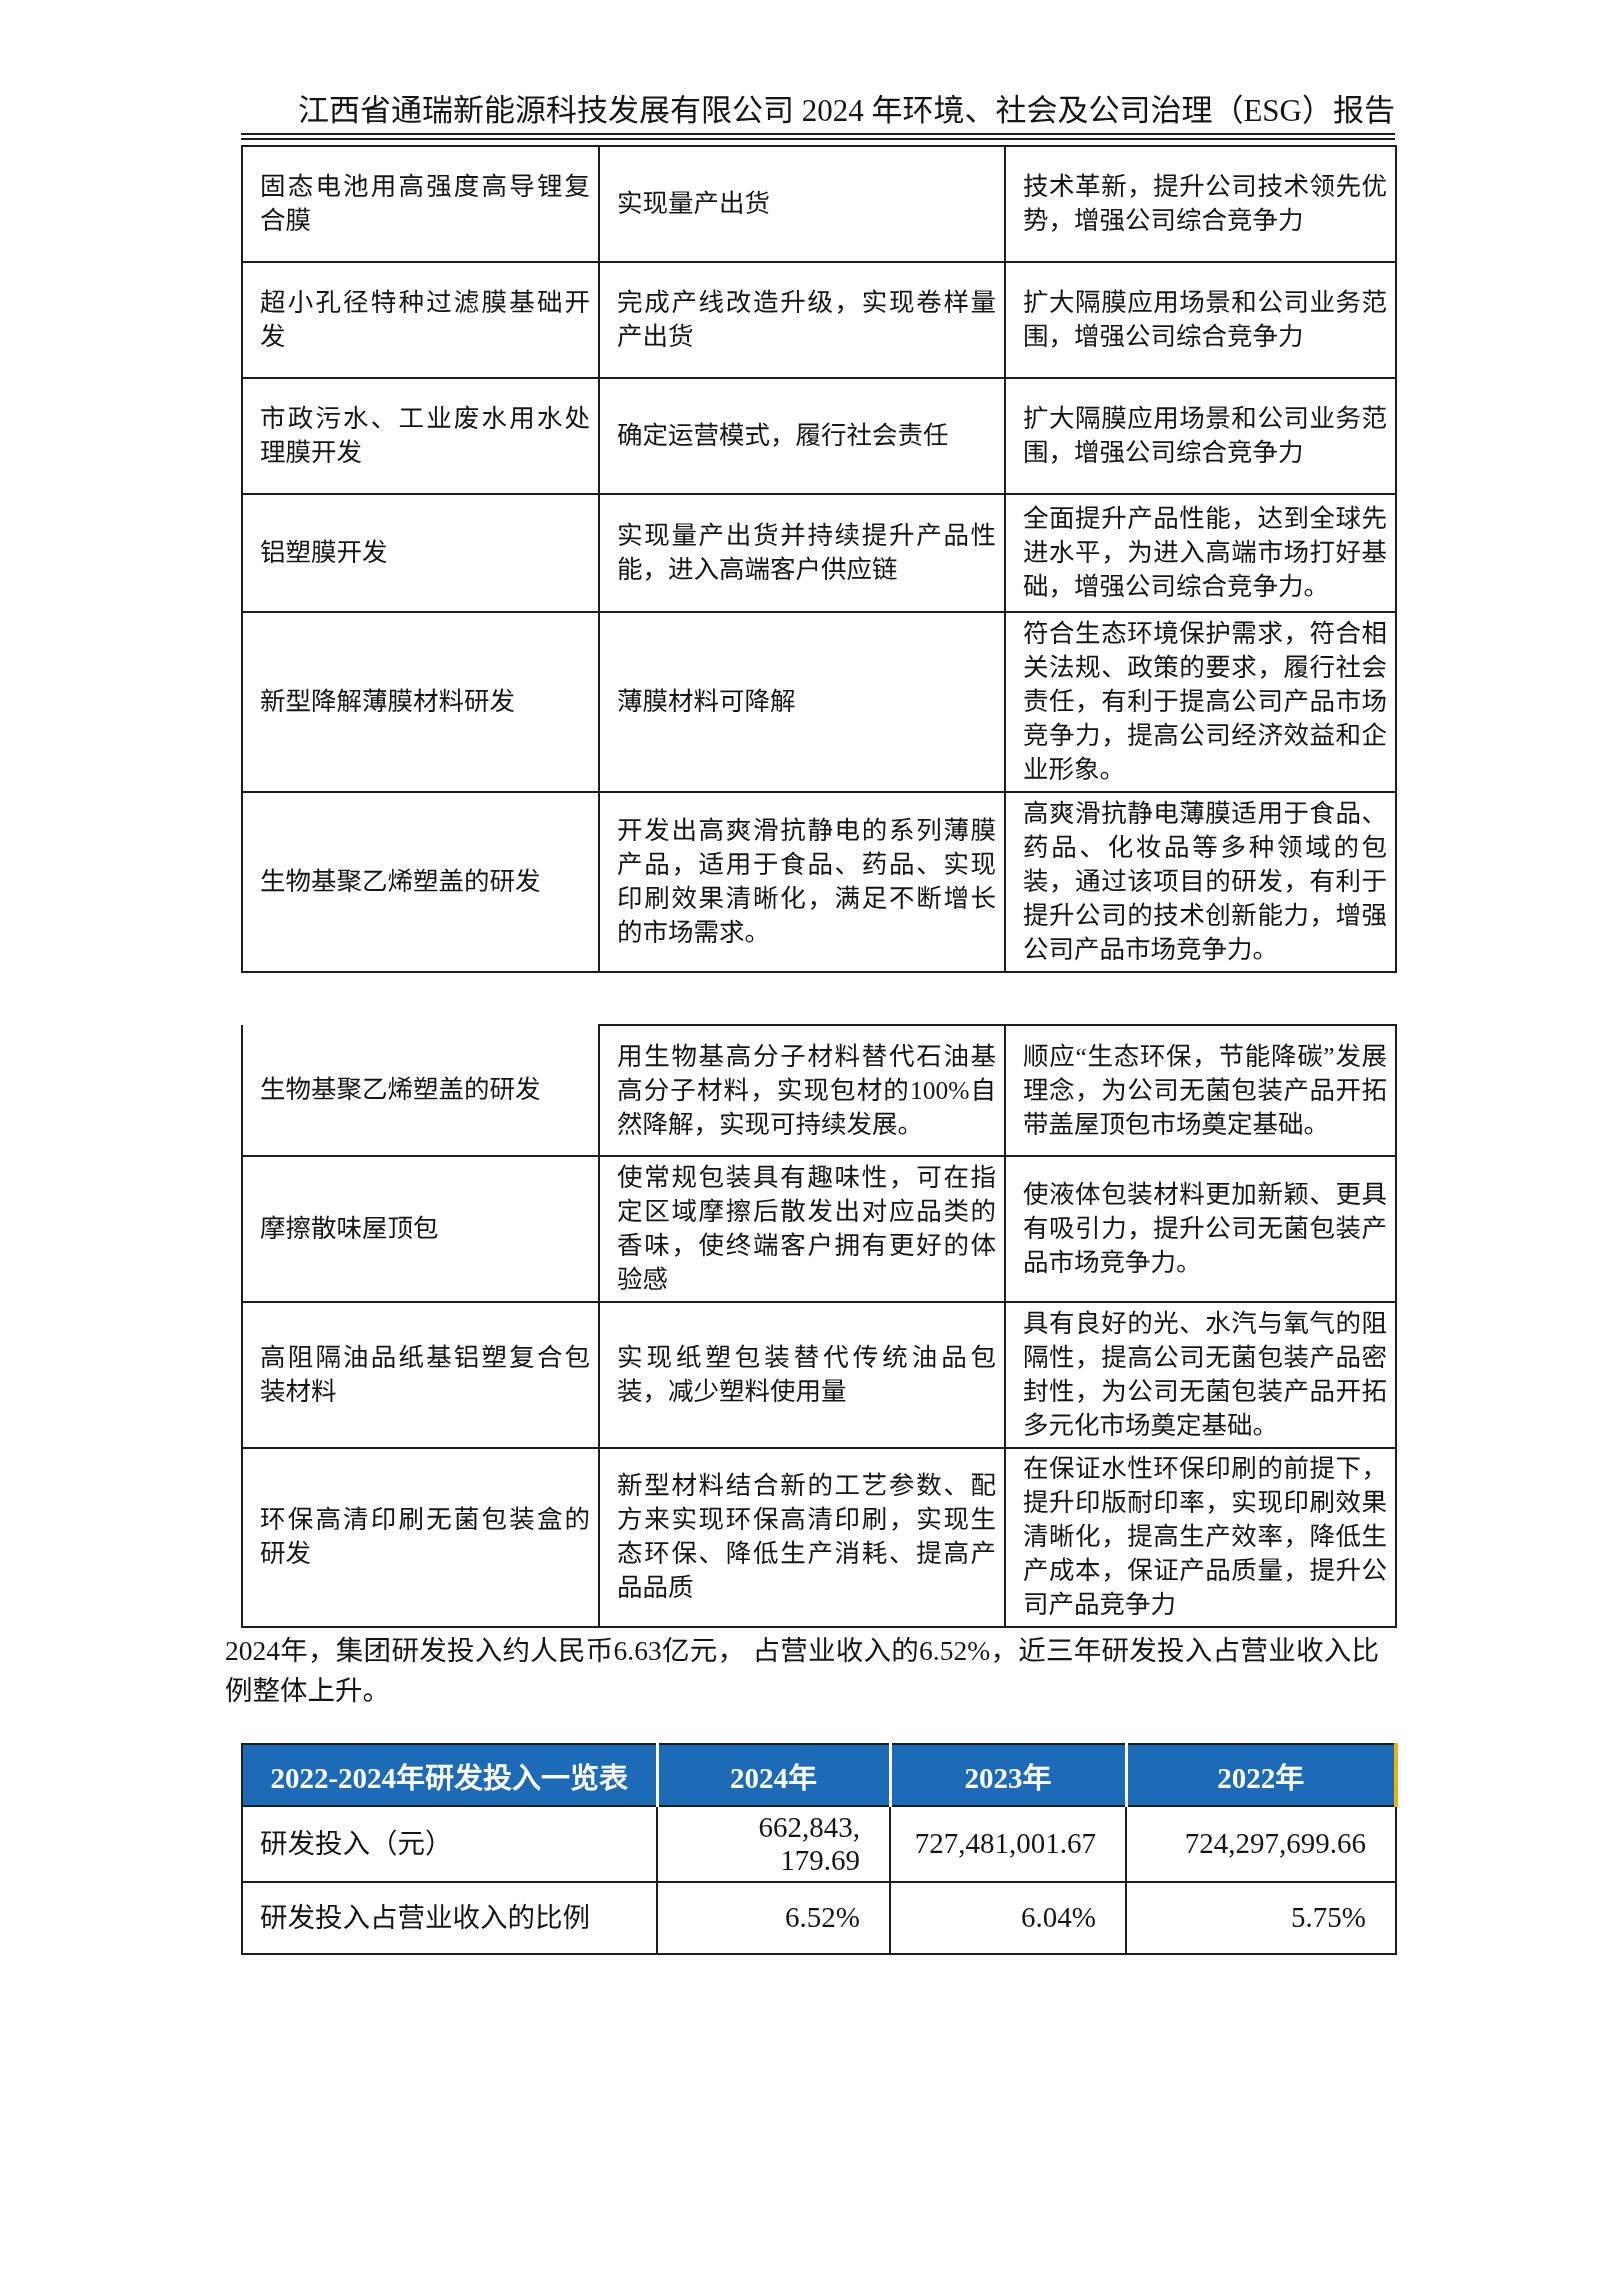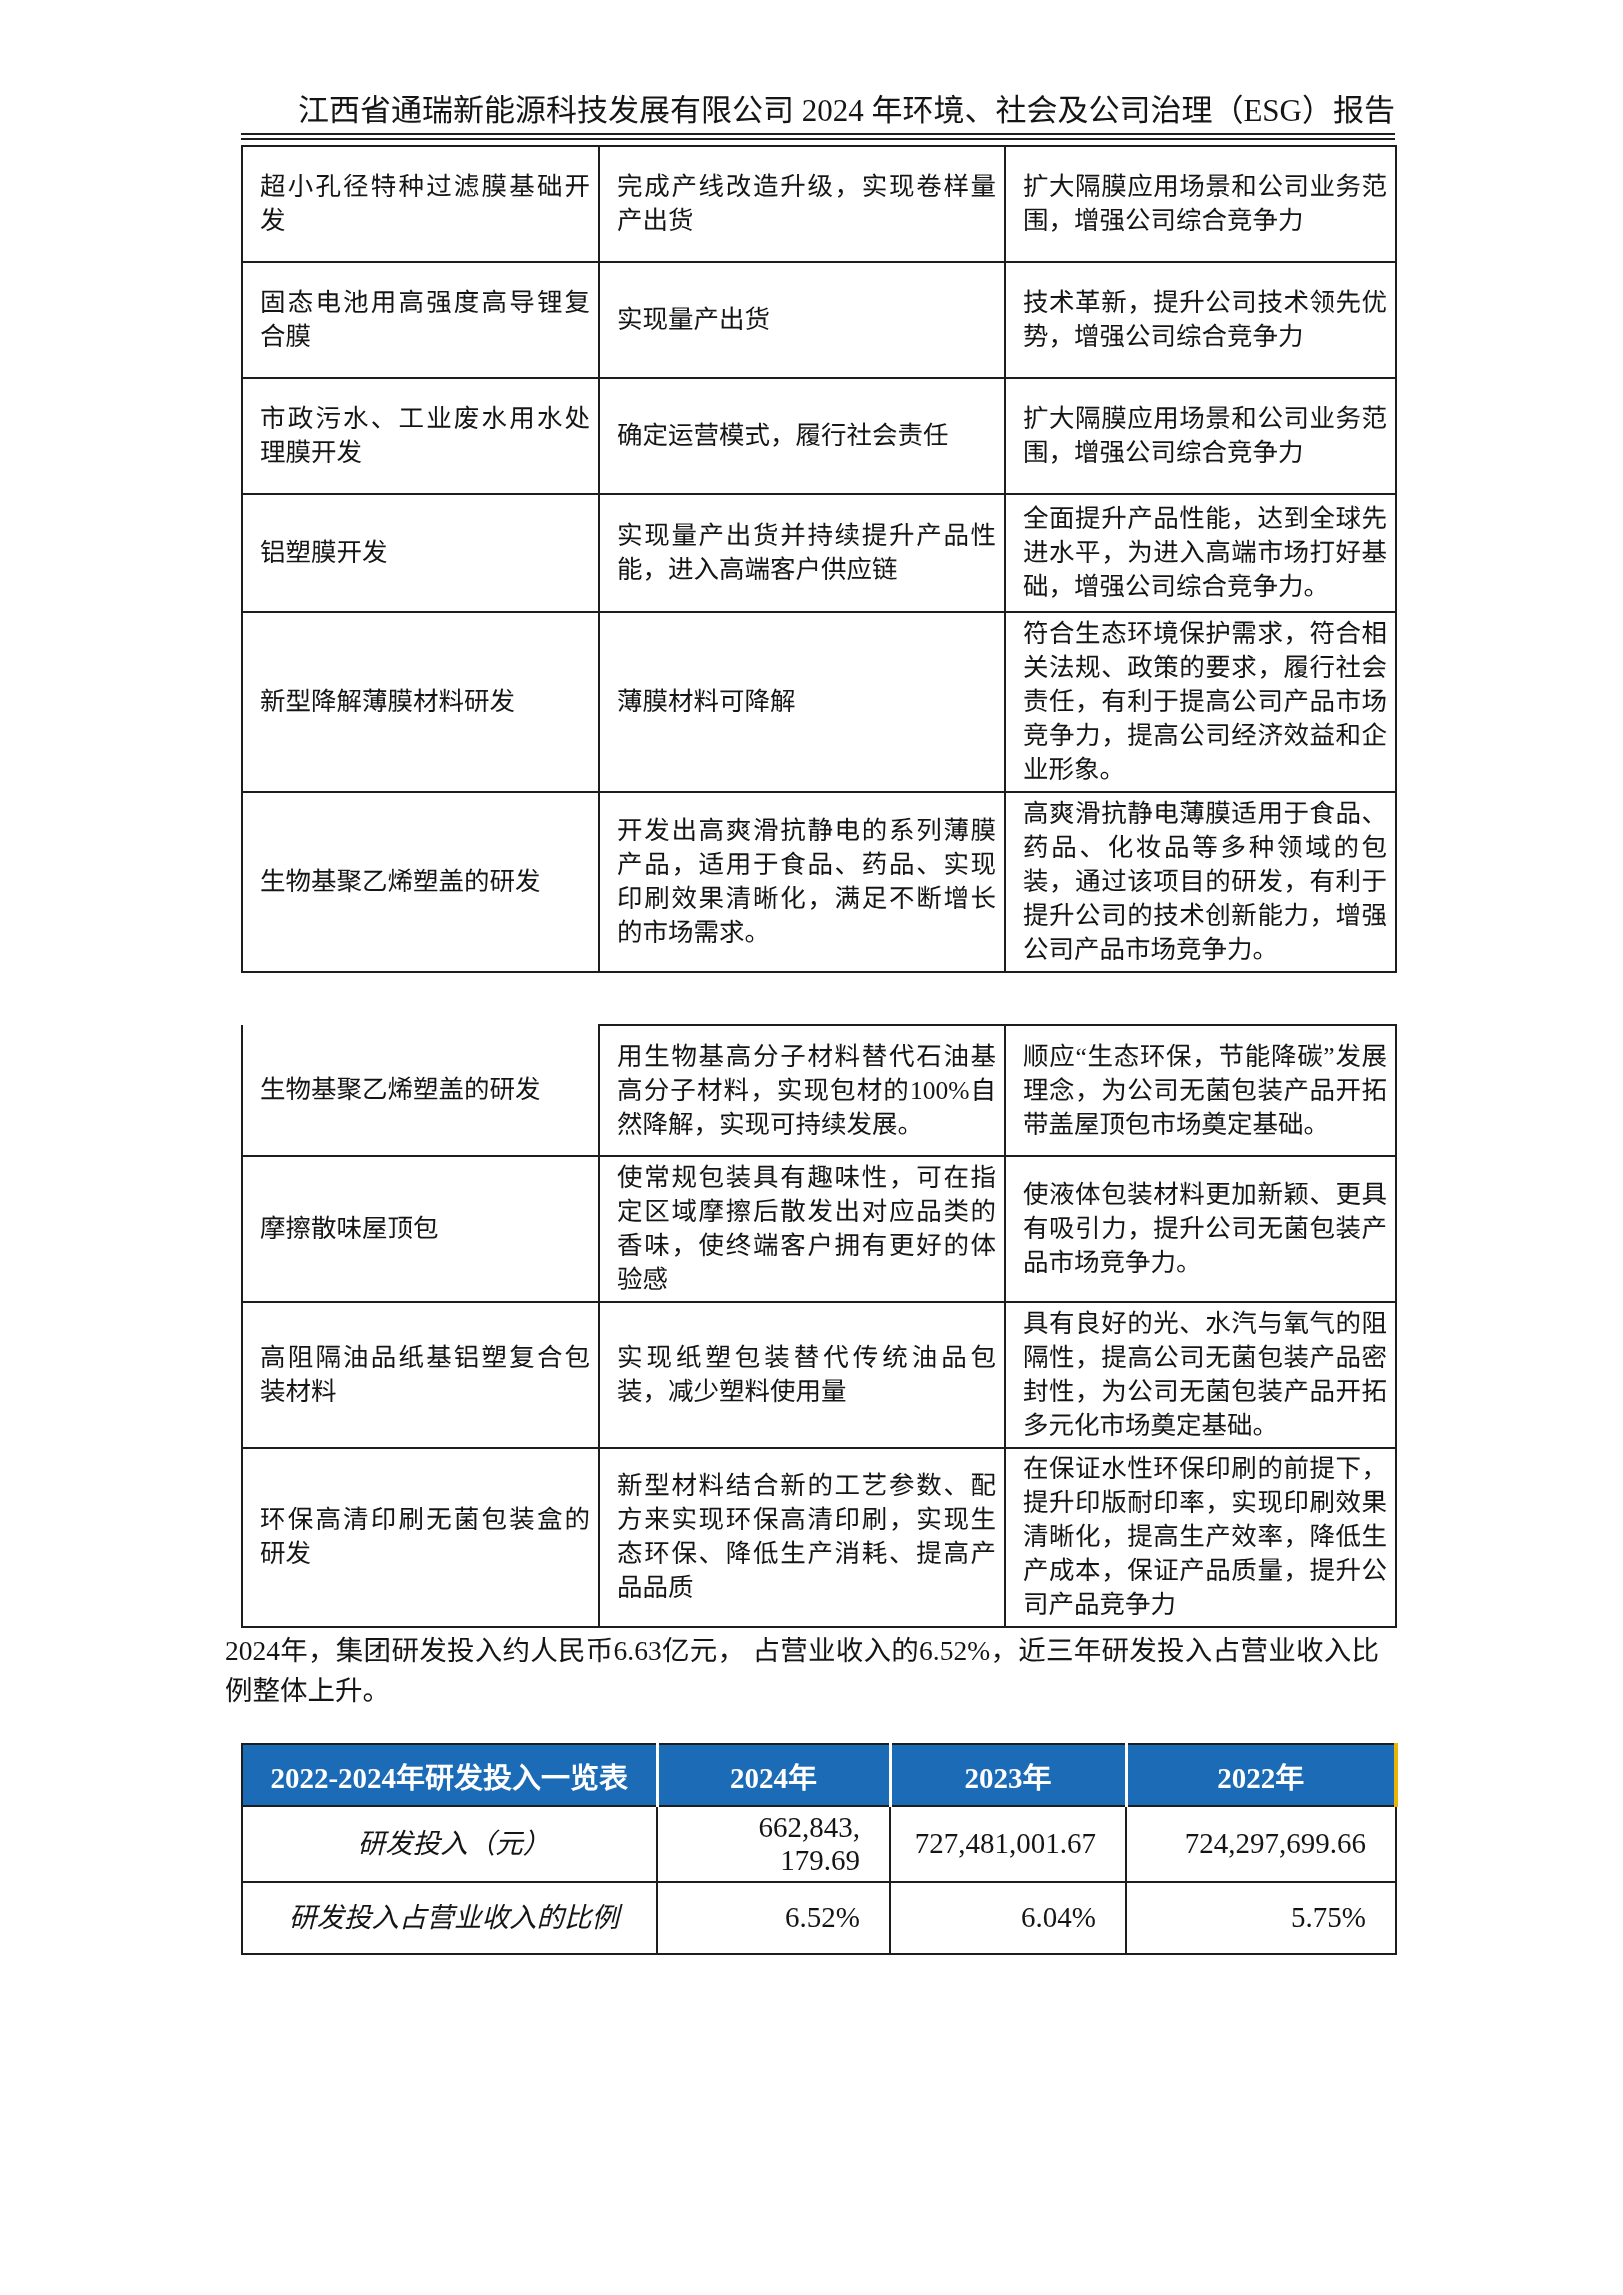--- a/index.html
+++ b/index.html
@@ -36,21 +36,21 @@
   .tb { top:1743px; }
   .tb th {
     background:#1B6BB6; color:#ffffff; font-weight:bold; font-size:29px;
     height:60px; vertical-align:middle; padding:0 5.2px;
     border-top:2px solid #1d1d1d; border-bottom:2px solid #1d1d1d;
     border-right:3.9px solid #ffffff; overflow:hidden;
   }
   .tb th:first-child { border-left:2px solid #1d1d1d; }
   .tb th:last-child  { border-right:4px solid #eab308; }
   .tb td { height:62px; font-size:27.5px; line-height:33px; }
-  .tb td.lbl { text-align:center;font-style:italic; }
+  .tb td.lbl { text-align:left; }
   .tb td.num { text-align:right; padding-right:29px; font-size:29px; }
   .footer-org {
     position:absolute; left:241px; top:1997px; font-size:30px; letter-spacing:3.3px;
   }
   .page-num {
     position:absolute; left:0; top:2038px; width:1623px; text-align:center; font-size:29px;padding-left:41px;
   }
 </style>
 </head>
 <body>
@@ -61,28 +61,28 @@
   <div class="title-rule"></div>
 
   <table class="doc-tbl t1">
     <colgroup>
         <col style="width:357px">
         <col style="width:406px">
         <col style="width:391px">
       </colgroup>
     <tbody>
         <tr style="height:116px">
+      <td>固态电池用高强度高导锂复合膜</td>
+      <td>实现量产出货</td>
+      <td>技术革新，提升公司技术领先优势，增强公司综合竞争力</td>
+    </tr>
+    <tr style="height:116px">
       <td>超小孔径特种过滤膜基础开发</td>
       <td>完成产线改造升级，实现卷样量产出货</td>
       <td>扩大隔膜应用场景和公司业务范围，增强公司综合竞争力</td>
-    </tr>
-    <tr style="height:116px">
-      <td>固态电池用高强度高导锂复合膜</td>
-      <td>实现量产出货</td>
-      <td>技术革新，提升公司技术领先优势，增强公司综合竞争力</td>
     </tr>
     <tr style="height:116px">
       <td>市政污水、工业废水用水处理膜开发</td>
       <td>确定运营模式，履行社会责任</td>
       <td>扩大隔膜应用场景和公司业务范围，增强公司综合竞争力</td>
     </tr>
     <tr style="height:118px">
       <td>铝塑膜开发</td>
       <td>实现量产出货并持续提升产品性能，进入高端客户供应链</td>
       <td>全面提升产品性能，达到全球先进水平，为进入高端市场打好基础，增强公司综合竞争力。</td>

